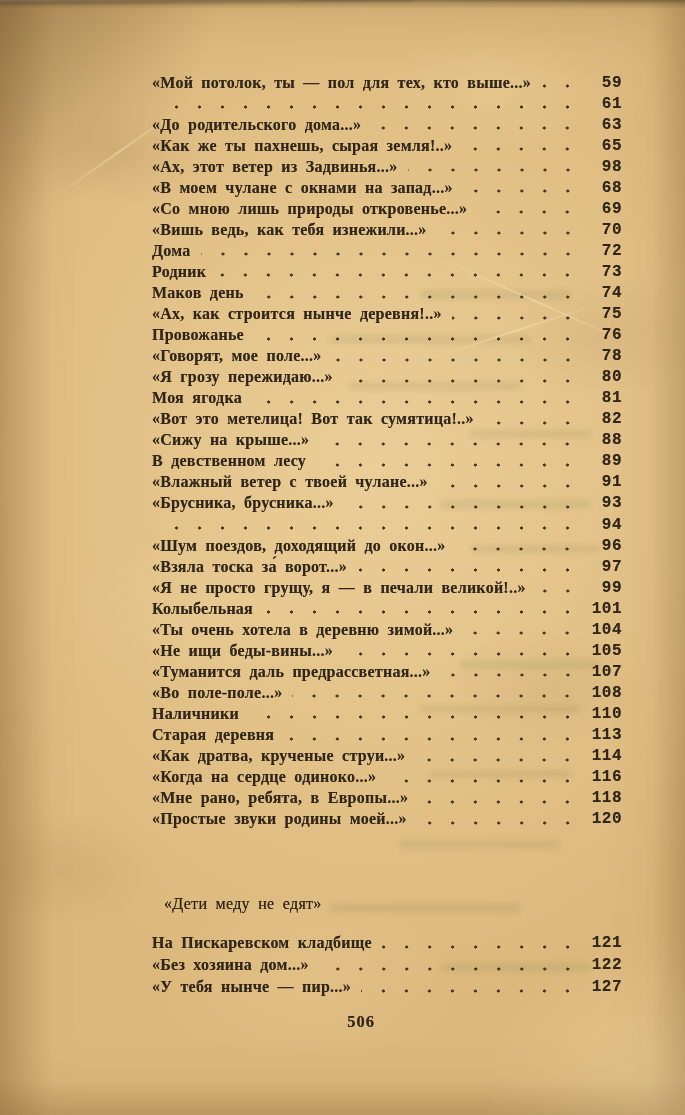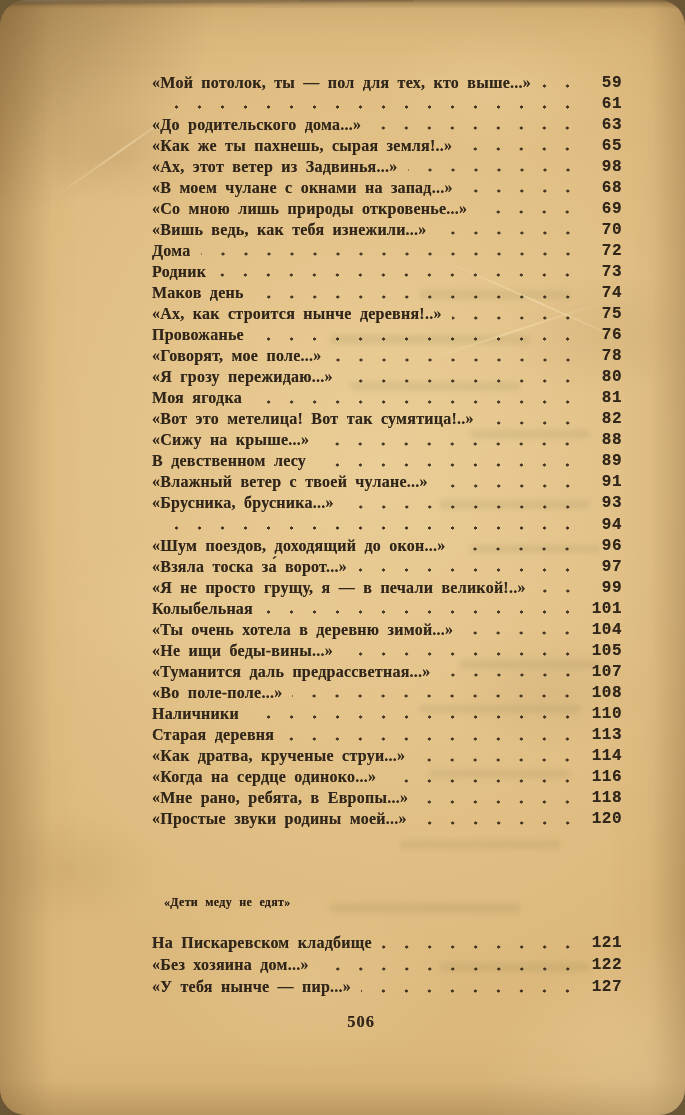--- a/index.html
+++ b/index.html
@@ -13,21 +13,20 @@
     background:
       radial-gradient(90% 65% at 55% 42%, rgba(248,227,178,0.50), rgba(248,227,178,0) 75%),
       radial-gradient(45% 28% at 0% 0%, rgba(88,62,30,0.38), rgba(88,62,30,0) 70%),
       radial-gradient(40% 22% at 100% 100%, rgba(245,226,180,0.35), rgba(245,226,180,0) 75%),
       linear-gradient(180deg, rgba(64,46,24,0.42) 0px, rgba(64,46,24,0) 9px),
       linear-gradient(0deg, rgba(118,84,40,0.20) 0px, rgba(118,84,40,0) 34px),
       linear-gradient(90deg, rgba(104,72,33,0.24) 0px, rgba(104,72,33,0) 52px),
       linear-gradient(270deg, rgba(104,72,33,0.18) 0px, rgba(104,72,33,0) 34px),
       #dcb87c;
     box-shadow: inset 0 0 70px rgba(122,85,38,0.30);
-    border-radius: 26px;
   }
   
   .mottle{position:absolute;inset:0;pointer-events:none;
     background:
       radial-gradient(120px 70px at 18% 14%, rgba(120,86,40,0.10), transparent 70%),
       radial-gradient(160px 90px at 72% 8%,  rgba(248,228,180,0.18), transparent 70%),
       radial-gradient(140px 90px at 88% 30%, rgba(120,86,40,0.08), transparent 70%),
       radial-gradient(200px 120px at 30% 55%, rgba(248,228,180,0.14), transparent 70%),
       radial-gradient(150px 90px at 80% 62%, rgba(120,86,40,0.07), transparent 70%),
       radial-gradient(220px 130px at 45% 88%, rgba(248,228,180,0.16), transparent 70%),
@@ -63,21 +62,21 @@
     background-position:right 3px bottom 4px;
   }
   .pagenum{
     width:34px;flex:0 0 auto;text-align:right;
     font-size:16px;font-weight:700;letter-spacing:0.5px;color:#31261a;
     text-shadow:0 0 0.5px rgba(49,38,26,0.55);
     font-family:Liberation Mono, monospace;
   }
   .section-heading{
     position:absolute;left:164px;top:895px;
-    font-size:12px;font-weight:700;letter-spacing:0.3px;word-spacing:4px;
+    font-size:16px;font-weight:400;letter-spacing:0.3px;word-spacing:4px;
     color:#2d2216;text-shadow:0 0 0.6px rgba(45,34,22,0.7);
   }
   .folio{position:absolute;left:126px;top:1012px;width:470px;text-align:center;
     font-size:16.5px;font-weight:700;letter-spacing:1px;color:#31261a;
     text-shadow:0 0 0.5px rgba(49,38,26,0.55);
   }
 </style>
 </head>
 <body>
 

